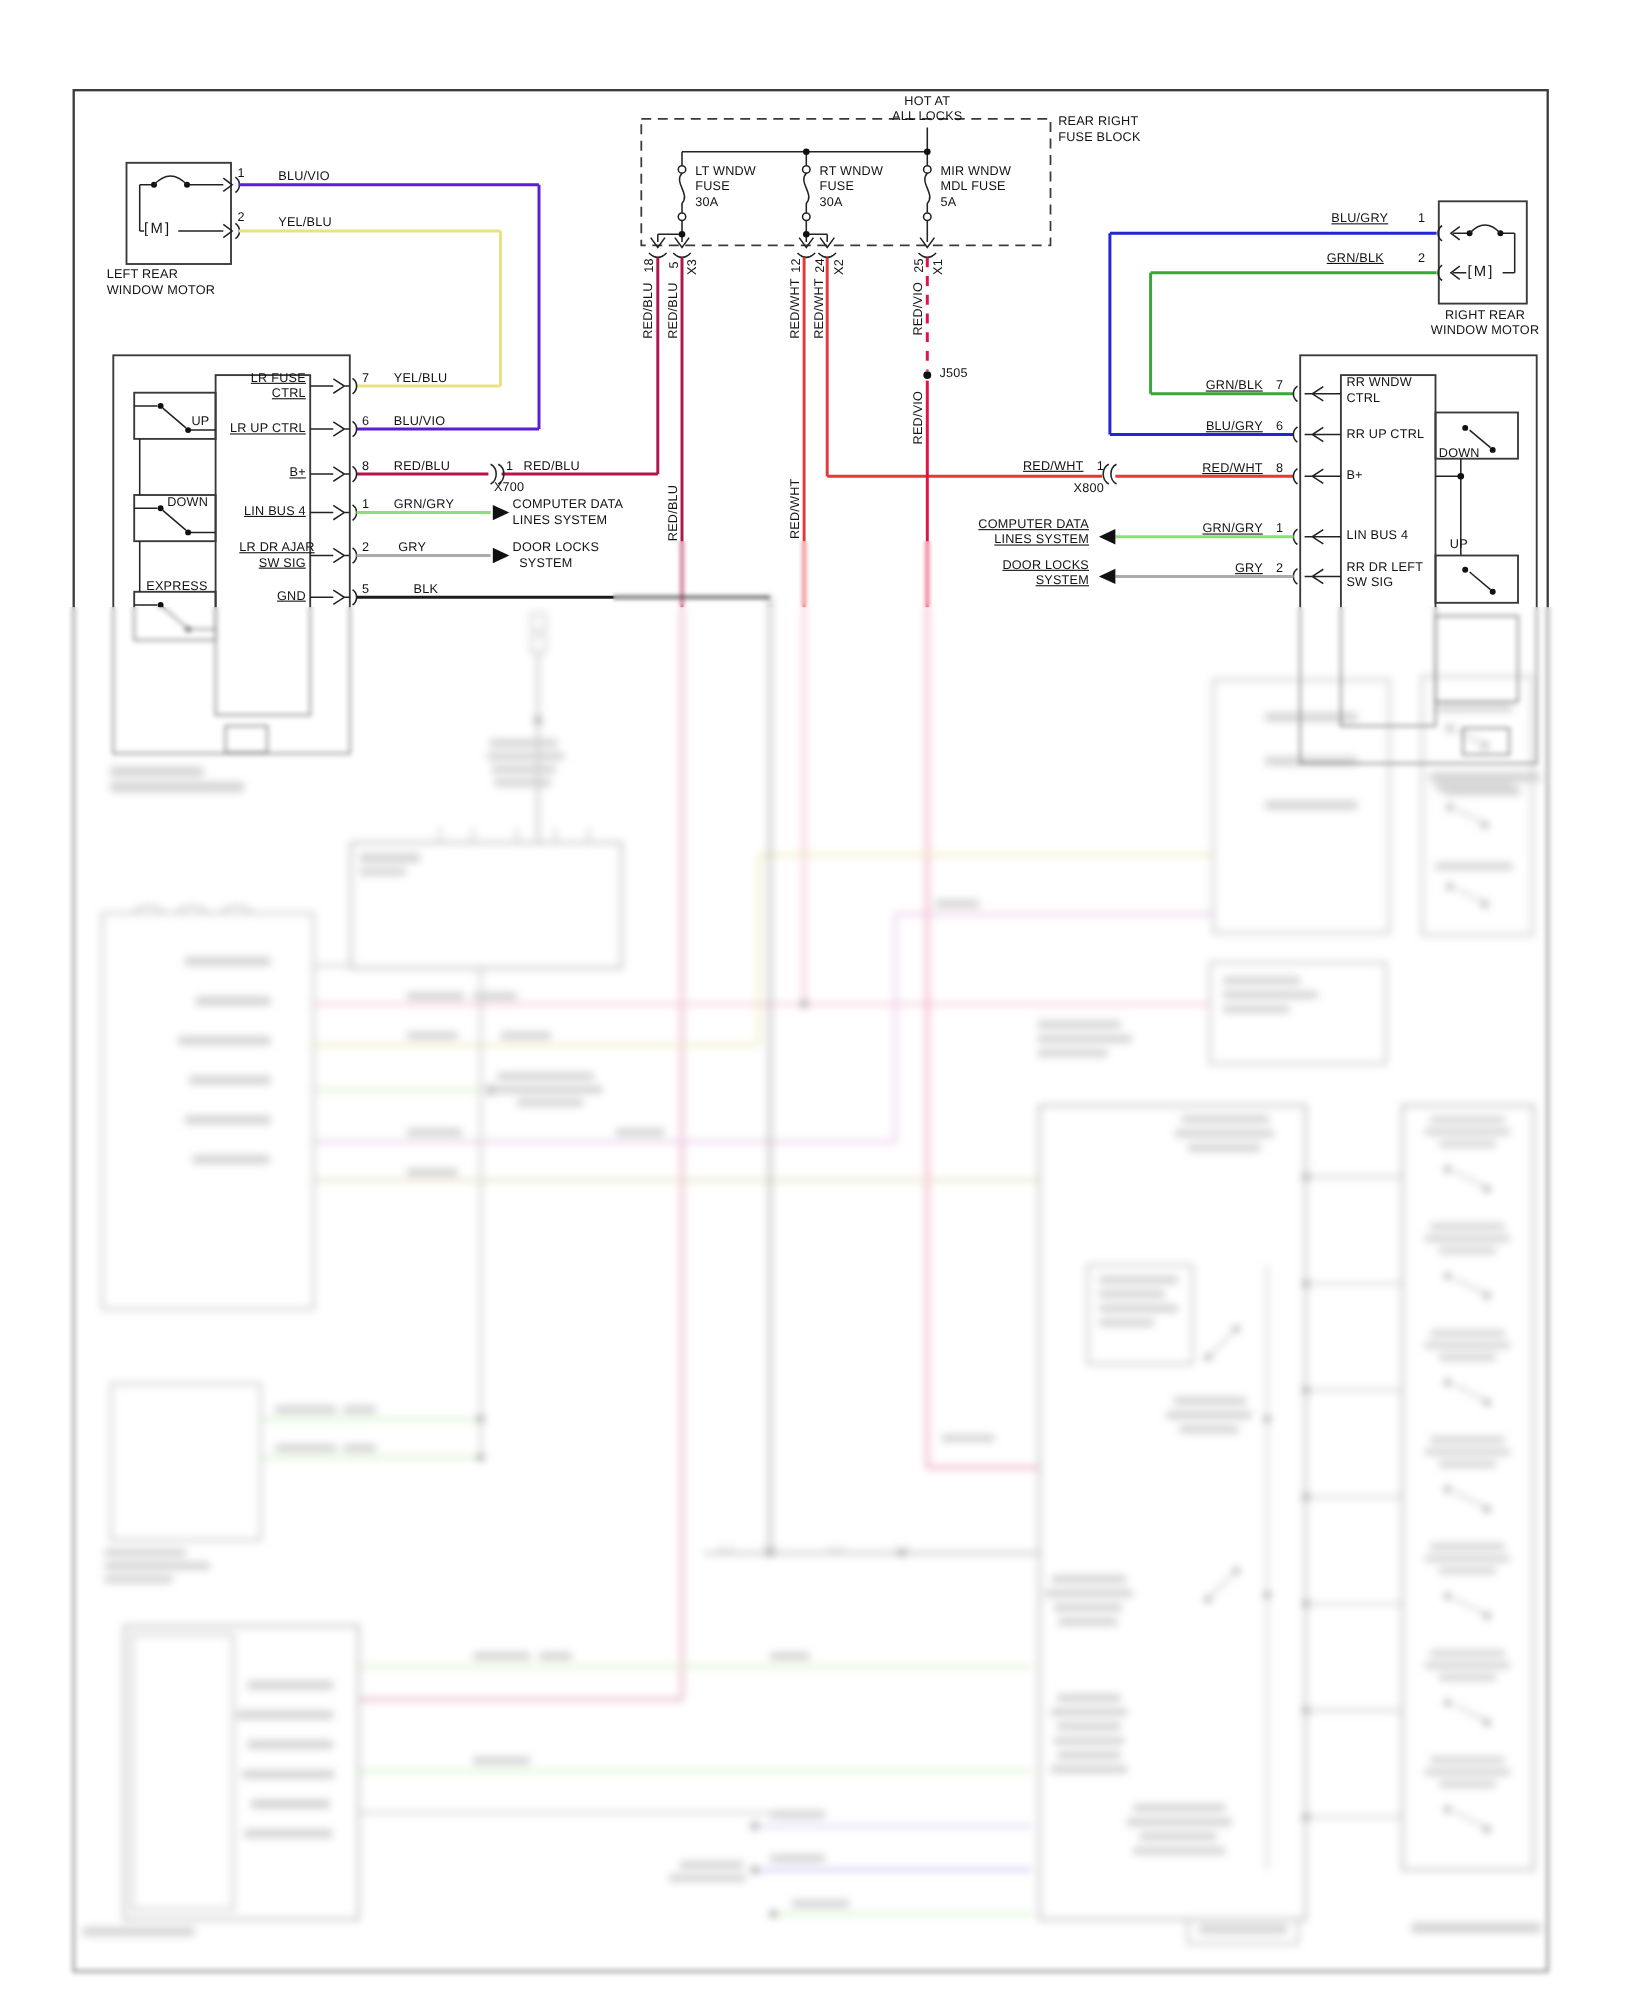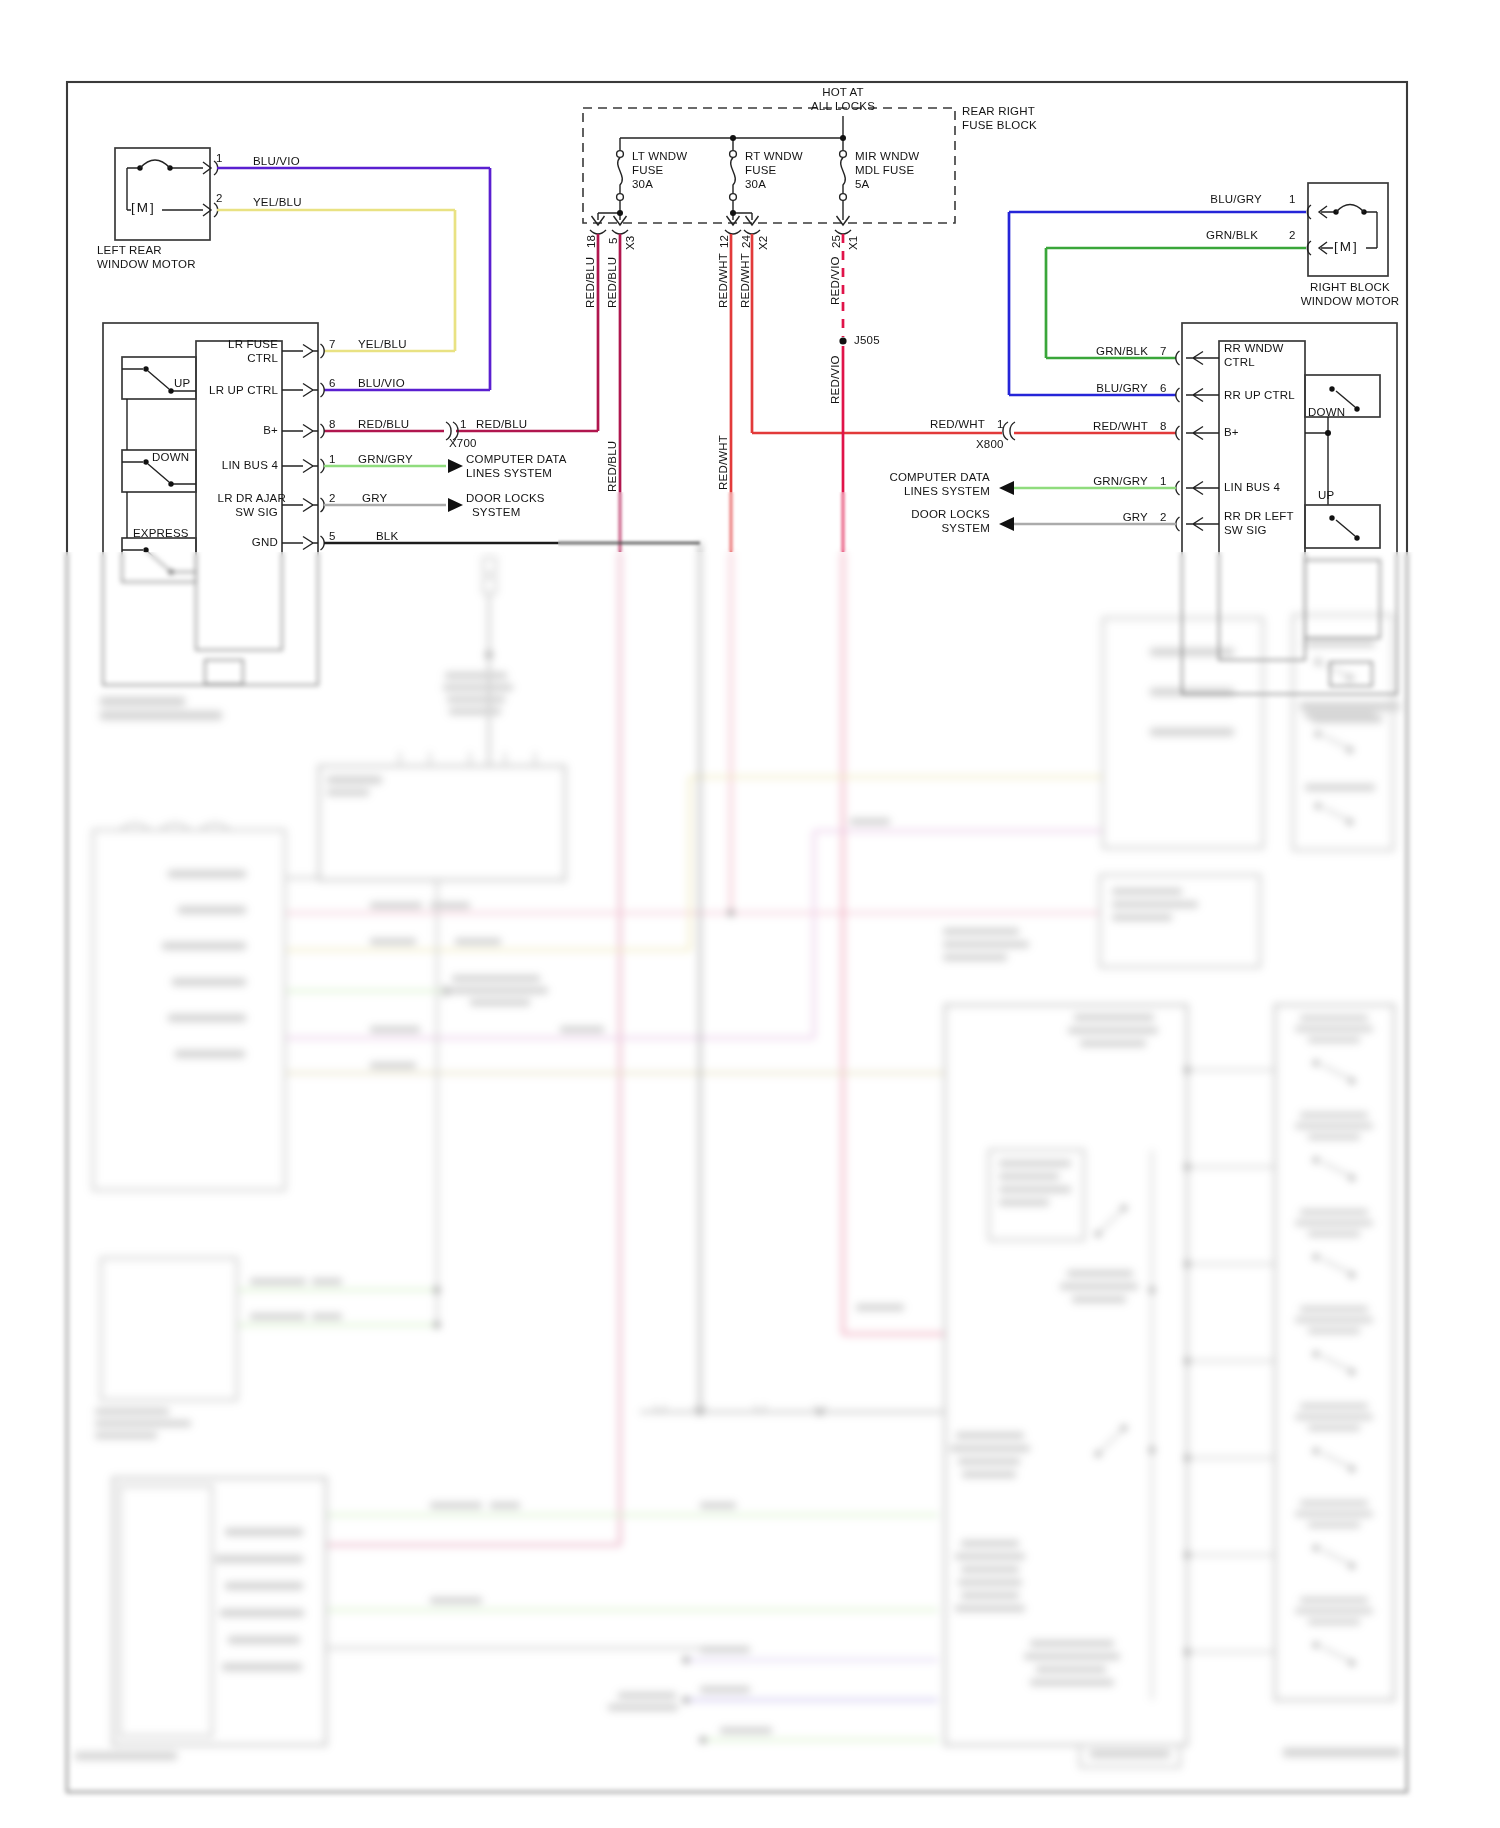--- a/index.html
+++ b/index.html
@@ -2,21 +2,21 @@
 <html style="--c-red_blu: #b0164e; --c-red_wht: #e23a3a; --c-red_vio: #e01349; --c-blu_vio: #5a1fd0; --c-yel_blu: #e9e283; --c-blu_gry: #2525d8; --c-grn_blk: #3aa63a; --c-grn_gry: #8fdc7d; --c-gry: #ababab; --c-blk: #1c1c1c;"><head>
 <meta charset="utf-8">
 <style>
   html,body{margin:0;padding:0;background:#ffffff;}
   #stage{position:relative;width:1500px;height:1828px;background:#fff;overflow:hidden;
          font-family:"Liberation Sans",sans-serif;}
   svg{position:absolute;left:0;top:0;}
   .lbl{position:absolute;font-size:11.5px;line-height:13px;color:#141414;white-space:nowrap;
        letter-spacing:.2px;}
   .ctr{text-align:center;}
-  .rgt{text-align:right;}
+  .rgt{text-align:right;text-decoration:underline;}
   .vlbl{transform:rotate(-90deg);transform-origin:left top;}
   .mfont{font-size:13.5px;letter-spacing:2px;}
   
   .bx{fill:none;stroke:#3a3a3a;stroke-width:1.7px;}
   .bx2{fill:none;stroke:#3a3a3a;stroke-width:2.1px;}
   .thin{fill:none;stroke:#232323;stroke-width:1.4px;}
   .dsh{fill:none;stroke:#3a3a3a;stroke-width:1.6px;stroke-dasharray:9 6;}
   .wr{fill:none;stroke-width:2.7px;}
   .c-redblu{stroke:var(--c-red_blu);}
   .c-redwht{stroke:var(--c-red_wht);}
@@ -409,21 +409,21 @@
   <div class="lbl" style="left:253px;top:196px">YEL/BLU</div>
   <div class="lbl mfont" style="left:131px;top:201px">[M]</div>
   <div class="lbl" style="left:97px;top:244px">LEFT REAR</div>
   <div class="lbl" style="left:97px;top:258px">WINDOW MOTOR</div>
 
   <div class="lbl rgt" style="left:1180px;top:193px;width:82px">BLU/GRY</div>
   <div class="lbl" style="left:1289px;top:193px">1</div>
   <div class="lbl rgt" style="left:1176px;top:229px;width:82px">GRN/BLK</div>
   <div class="lbl" style="left:1289px;top:229px">2</div>
   <div class="lbl mfont" style="left:1334px;top:240px">[M]</div>
-  <div class="lbl ctr" style="left:1298px;top:281px;width:104px">RIGHT BLOCK</div>
+  <div class="lbl ctr" style="left:1298px;top:281px;width:104px">RIGHT REAR</div>
   <div class="lbl ctr" style="left:1288px;top:295px;width:124px">WINDOW MOTOR</div>
 
   <div class="lbl rgt" style="left:180px;top:338px;width:98px">LR FUSE</div>
   <div class="lbl rgt" style="left:180px;top:352px;width:98px">CTRL</div>
   <div class="lbl rgt" style="left:180px;top:384px;width:98px">LR UP CTRL</div>
   <div class="lbl rgt" style="left:180px;top:424px;width:98px">B+</div>
   <div class="lbl rgt" style="left:180px;top:459px;width:98px">LIN BUS 4</div>
   <div class="lbl rgt" style="left:188px;top:492px;width:98px">LR DR AJAR</div>
   <div class="lbl rgt" style="left:180px;top:506px;width:98px">SW SIG</div>
   <div class="lbl rgt" style="left:180px;top:536px;width:98px">GND</div>

